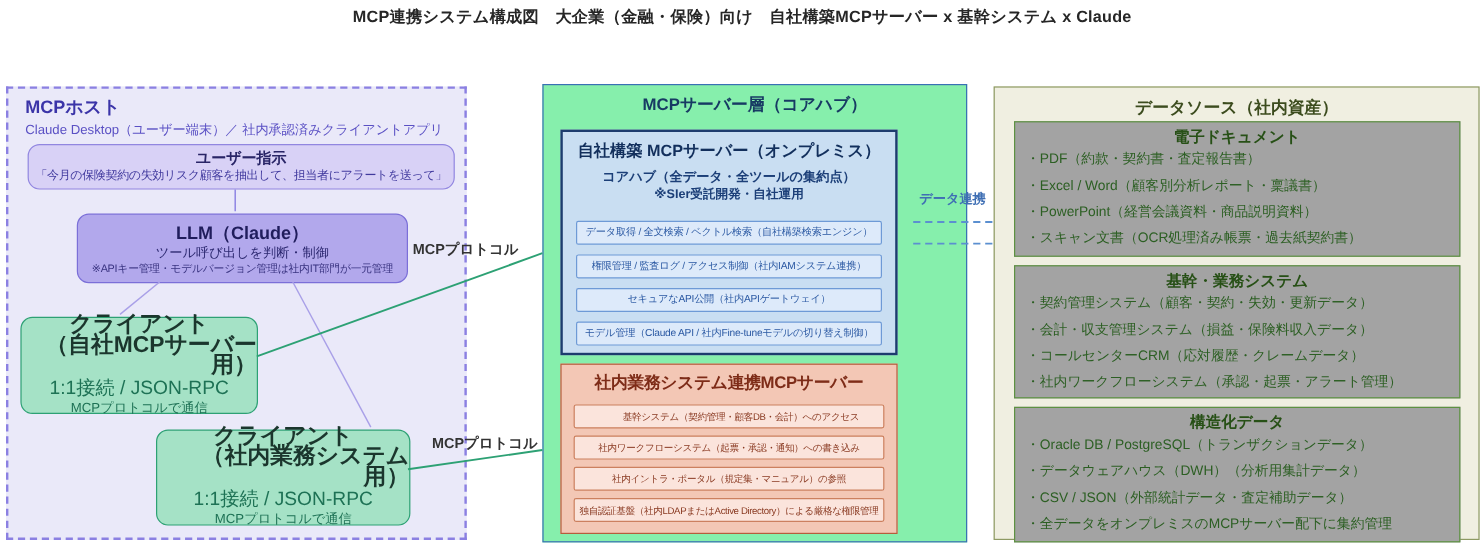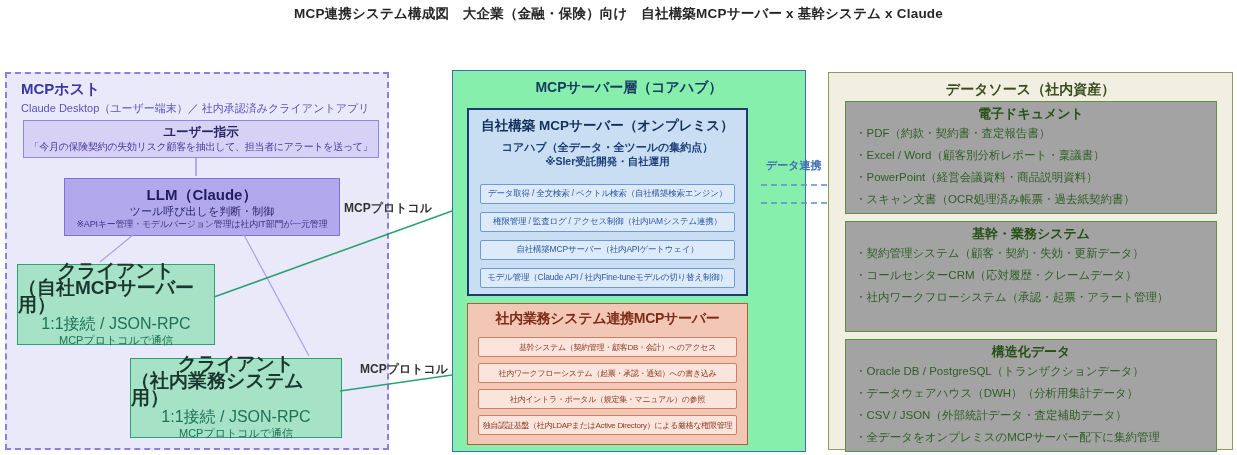--- a/index.html
+++ b/index.html
@@ -7,21 +7,21 @@
           font-family:"Liberation Sans","DejaVu Sans",sans-serif;}
   .page-title{position:absolute;left:0;top:5px;width:100%;text-align:center;
               font-size:13.5px;font-weight:bold;color:#262626;letter-spacing:0.2px;}
 
   
   .panel-host{position:absolute;left:5px;top:72px;width:380px;height:374px;
               background:#eae9f9;border:2px dashed #8b80e2;}
   .host-title{position:absolute;left:14px;top:6px;font-size:15px;font-weight:bold;color:#3b34a8;}
   .host-sub{position:absolute;left:14px;top:27px;font-size:11px;color:#5a50c4;}
   .box{position:absolute;box-sizing:border-box;display:flex;flex-direction:column;
-       align-items:center;justify-content:center;text-align:left;}
+       align-items:center;justify-content:center;text-align:right;border-radius:10px;}
   .ui-box{left:16px;top:46px;width:356px;height:38px;background:#d8d1f6;border:1px solid #9186e0;}
   .ui-box .bt{font-size:12.5px;font-weight:bold;color:#292567;line-height:16px;}
   .ui-box .bq{font-size:10px;color:#413a9e;letter-spacing:-0.3px;line-height:14px;white-space:nowrap;}
   .llm-box{left:57px;top:104px;width:276px;height:58px;background:#b2a8ec;border:1px solid #7b6fd8;}
   .llm-box .bt{font-size:15px;font-weight:bold;color:#201d5c;line-height:19px;}
   .llm-box .b1{font-size:11px;color:#2c2870;line-height:14px;}
   .llm-box .b2{font-size:9px;color:#393380;letter-spacing:-0.2px;line-height:12px;white-space:nowrap;}
   .client{background:#a5e2c6;border:1.5px solid #2da174;}
   .client .bt{font-size:19px;font-weight:bold;color:#1b362d;line-height:17px;}
   .client .b1{font-size:16px;color:#1e7255;line-height:15px;margin-top:3px;}
@@ -115,21 +115,21 @@
 
   <div class="panel-server">
     <div class="server-header">MCPサーバー層（コアハブ）</div>
 
     <div class="core-box">
       <div class="core-title">自社構築 MCPサーバー（オンプレミス）</div>
       <div class="core-sub1">コアハブ（全データ・全ツールの集約点）</div>
       <div class="core-sub2">※SIer受託開発・自社運用</div>
       <div class="core-row r0">データ取得 / 全文検索 / ベクトル検索（自社構築検索エンジン）</div>
       <div class="core-row r1">権限管理 / 監査ログ / アクセス制御（社内IAMシステム連携）</div>
-      <div class="core-row r2">自社構築MCPサーバー（社内APIゲートウェイ）</div>
+      <div class="core-row r2">セキュアなAPI公開（社内APIゲートウェイ）</div>
       <div class="core-row r3">モデル管理（Claude API / 社内Fine-tuneモデルの切り替え制御）</div>
     </div>
 
     <div class="orange-box">
       <div class="orange-title">社内業務システム連携MCPサーバー</div>
       <div class="orange-row r0">基幹システム（契約管理・顧客DB・会計）へのアクセス</div>
       <div class="orange-row r1">社内ワークフローシステム（起票・承認・通知）への書き込み</div>
       <div class="orange-row r2">社内イントラ・ポータル（規定集・マニュアル）の参照</div>
       <div class="orange-row r3">独自認証基盤（社内LDAPまたはActive Directory）による厳格な権限管理</div>
     </div>
@@ -142,20 +142,21 @@
       <div class="group-title">電子ドキュメント</div>
       <div class="group-item">・PDF（約款・契約書・査定報告書）</div>
       <div class="group-item">・Excel / Word（顧客別分析レポート・稟議書）</div>
       <div class="group-item">・PowerPoint（経営会議資料・商品説明資料）</div>
       <div class="group-item">・スキャン文書（OCR処理済み帳票・過去紙契約書）</div>
     </div>
 
     <div class="group g1">
       <div class="group-title">基幹・業務システム</div>
       <div class="group-item">・契約管理システム（顧客・契約・失効・更新データ）</div>
+      <div class="group-item">・会計・収支管理システム（損益・保険料収入データ）</div>
       <div class="group-item">・コールセンターCRM（応対履歴・クレームデータ）</div>
       <div class="group-item">・社内ワークフローシステム（承認・起票・アラート管理）</div>
     </div>
 
     <div class="group g2">
       <div class="group-title">構造化データ</div>
       <div class="group-item">・Oracle DB / PostgreSQL（トランザクションデータ）</div>
       <div class="group-item">・データウェアハウス（DWH）（分析用集計データ）</div>
       <div class="group-item">・CSV / JSON（外部統計データ・査定補助データ）</div>
       <div class="group-item">・全データをオンプレミスのMCPサーバー配下に集約管理</div>

